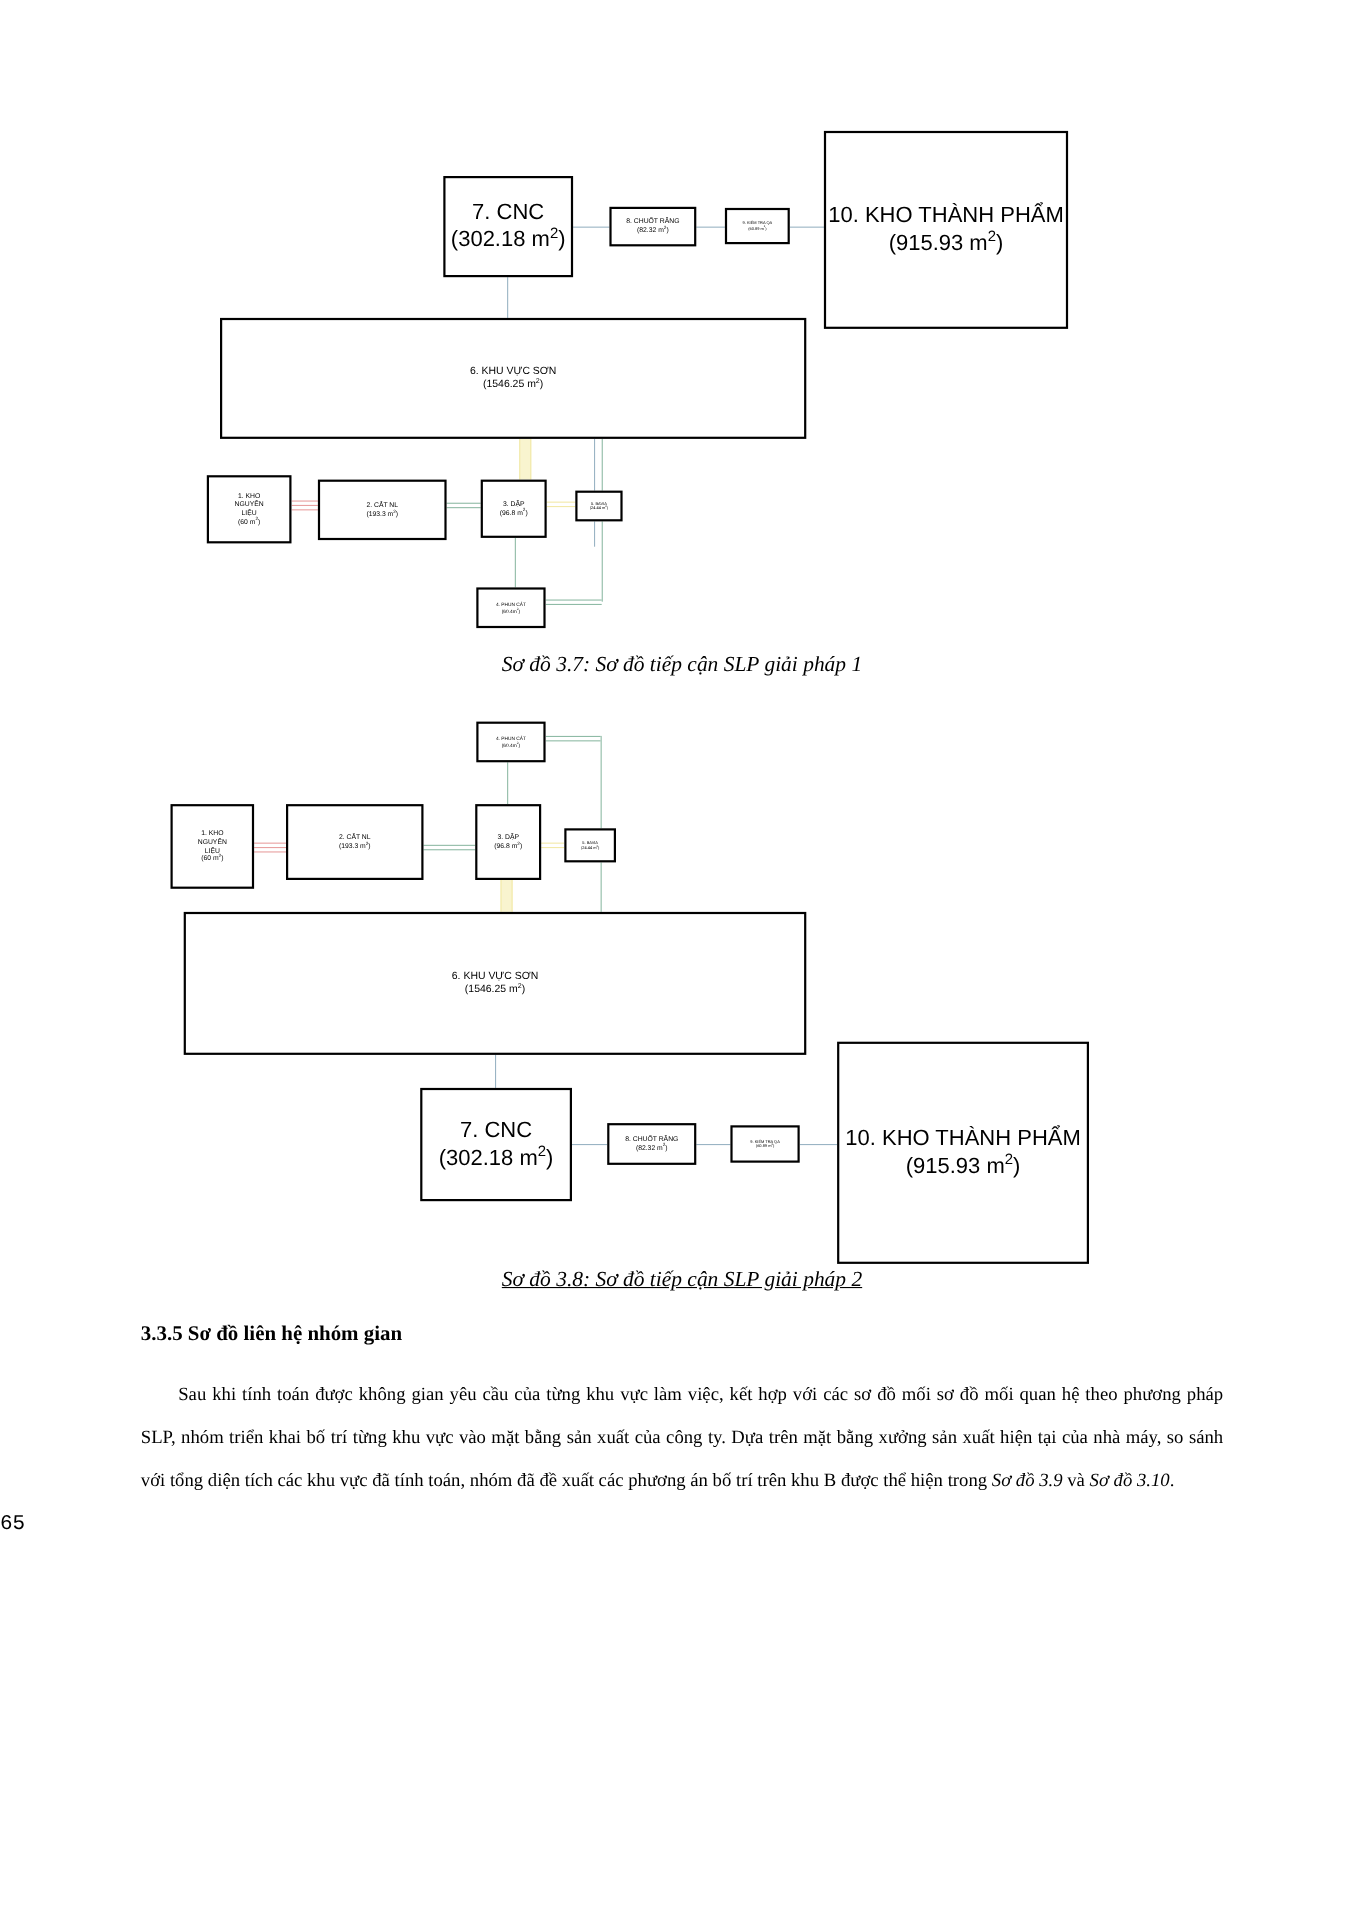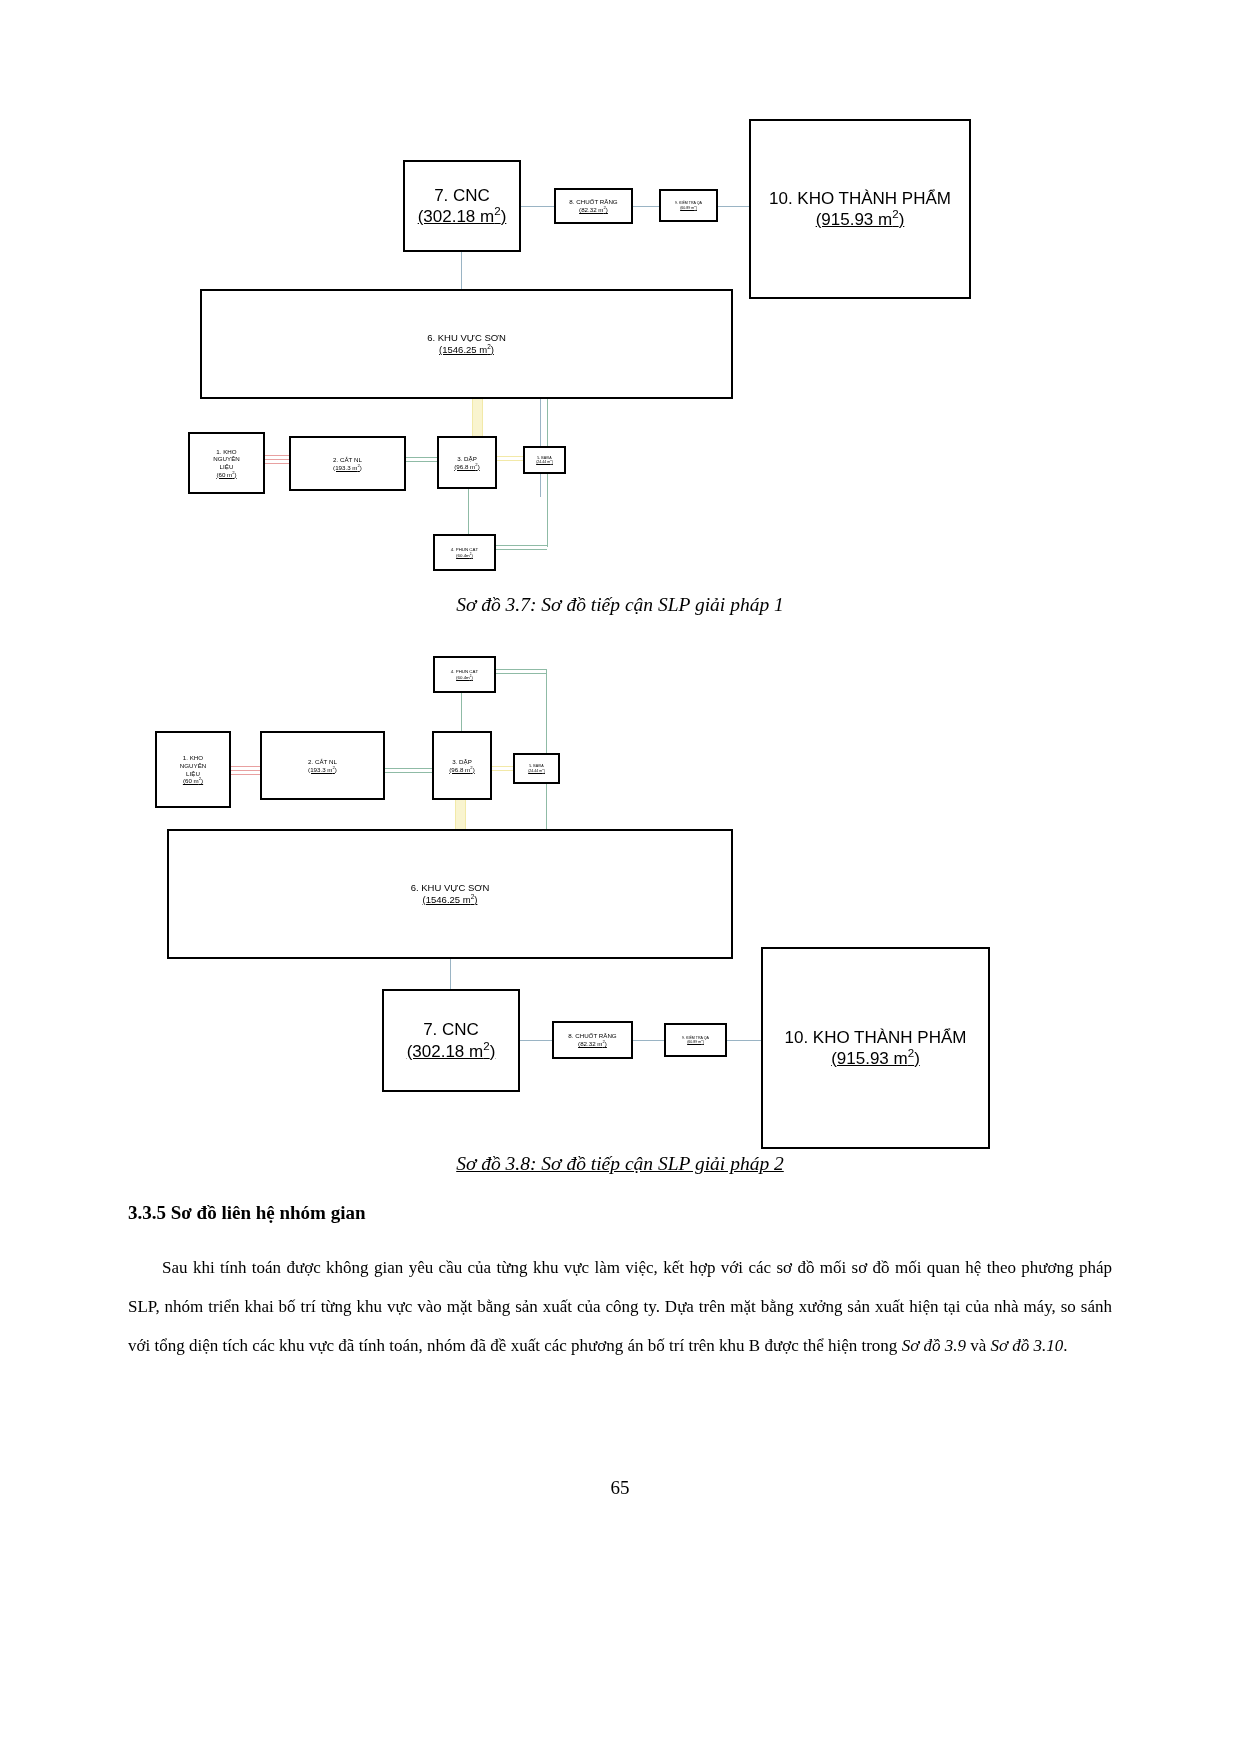--- a/index.html
+++ b/index.html
@@ -33,23 +33,23 @@
     font-family: "Liberation Sans", sans-serif;
     display: flex;
     flex-direction: column;
     align-items: center;
     justify-content: center;
     text-align: center;
     line-height: 1.25;
     z-index: 5;
   }
   .node .t1 { display: block; white-space: nowrap; }
-  .node .t2 { display: block; white-space: nowrap; text-decoration: underline; }
-
-  .node.big    { font-size: 17px; border-width: 2.5px; }
+  .node .t2 { display: block; white-space: nowrap; }
+
+  .node.big    { font-size: 20px; border-width: 2.5px; }
   .node.medium { font-size: 9.5px; }
   .node.small  { font-size: 6.2px; }
   .node.tiny   { font-size: 4.4px; }
   .node.micro  { font-size: 3.6px; }
 
   sup { font-size: 0.68em; vertical-align: super; line-height: 0; }
 
   
   .ln {
     position: absolute;
@@ -98,24 +98,24 @@
     font-family: "Liberation Serif", serif;
     font-size: 17px;
     line-height: 39px;
     text-align: justify;
     text-indent: 34px;
   }
   .body-text i { font-style: italic; }
 
   .page-number {
     position: absolute;
-    top: 1477px;
-    width: 1240px;
-    text-align: center;
-    font-family: Liberation Serif, serif;
+    top: 1374px;
+    width: 1240px;
+    text-align: left;
+    font-family: Liberation Mono, monospace;
     font-size: 19px;
   }
 </style>
 </head>
 <body>
 
 <div class="diagram" id="diagram-1">
 
   <div class="ln h c-blue" style="left:520px; top:101px; width:35px;"></div>
 

